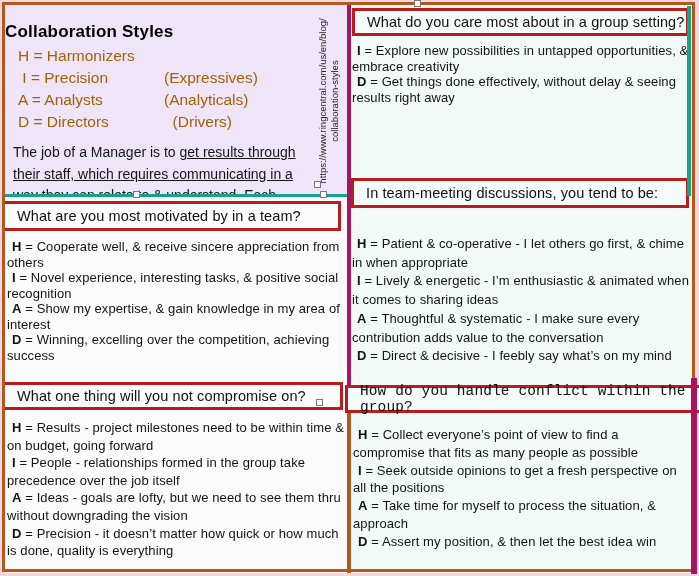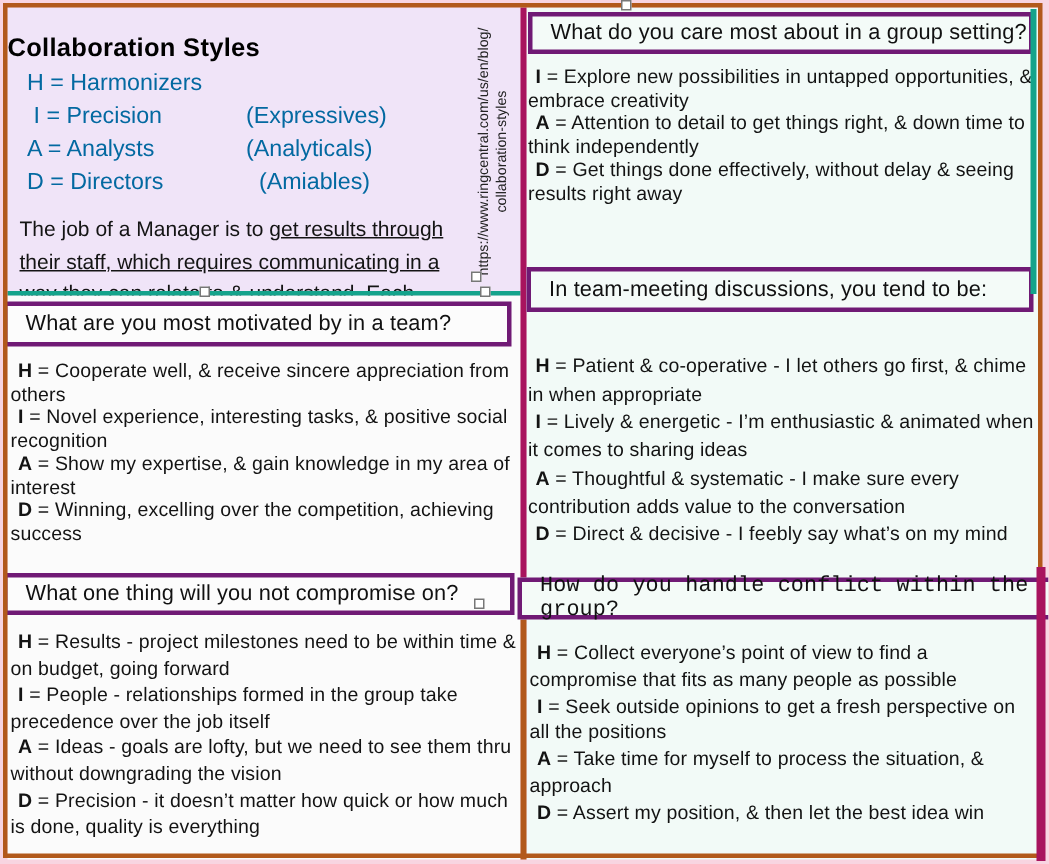--- a/index.html
+++ b/index.html
@@ -19,31 +19,31 @@
 
   
   .hline-teal{position:absolute;left:5px;top:194px;width:342px;height:3px;background:#14a38b;z-index:3;}
   .vline-crimson{position:absolute;left:347px;top:5px;width:4px;height:381px;background:#a8145e;z-index:4;}
   .vline-brown{position:absolute;left:347px;top:386px;width:4px;height:187px;background:#b2591b;z-index:4;}
   .tr-right-teal{position:absolute;left:687px;top:6px;width:4px;height:190px;background:#14a38b;z-index:7;}
   .br-right-crimson{position:absolute;left:691px;top:378px;width:6px;height:196px;background:#a8145e;z-index:7;}
 
   
   .tl-title{font-size:17px;font-weight:bold;text-align:left;padding-top:17px;color:#000;letter-spacing:.2px;}
-  .legend{margin-top:3px;padding-left:13px;color:#0369a1;font-size:15.5px;}
+  .legend{margin-top:3px;padding-left:13px;color:#a16207;font-size:15.5px;}
   .legend-row{display:flex;height:22px;line-height:22px;white-space:pre;}
   .legend-code{width:146px;}
   .tl-para{margin-top:9px;padding-left:8px;width:300px;font-size:14px;line-height:1.54;color:#141414;}
   .u{text-decoration:underline;}
   .url-strip{position:absolute;right:1px;top:0;width:34px;height:192px;}
   .url-rot{position:absolute;top:50%;left:50%;transform:translate(-50%,-50%) rotate(-90deg);
            width:188px;text-align:center;font-size:9.5px;line-height:1.25;color:#222;white-space:nowrap;}
 
   
-  .qbox{position:absolute;border:3px solid #701a75;z-index:5;font-size:14.5px;color:#111;
+  .qbox{position:absolute;border:3px solid #b91c1c;z-index:5;font-size:14.5px;color:#111;
         display:flex;align-items:center;padding-left:12px;box-sizing:border-box;letter-spacing:.1px;}
   .qbox.left{background:#fcfcfc;}
   .qbox.right{background:#f4fbf8;}
   #q-care{left:352px;top:8px;width:337px;height:28px;}
   #q-motivated{left:2px;top:201px;width:339px;height:30px;}
   #q-meetings{left:351px;top:178px;width:338px;height:30px;}
   #q-compromise{left:2px;top:382px;width:341px;height:28px;}
   #q-conflict{left:345px;top:385px;width:400px;height:28px;font-family:Liberation Mono, monospace;}
 
   
@@ -76,21 +76,21 @@
       <div class="legend-row">
         <span class="legend-code">H = Harmonizers</span>
       </div>
       <div class="legend-row">
         <span class="legend-code"> I = Precision</span><span>(Expressives)</span>
       </div>
       <div class="legend-row">
         <span class="legend-code">A = Analysts</span><span>(Analyticals)</span>
       </div>
       <div class="legend-row">
-        <span class="legend-code">D = Directors</span><span>  (Amiables)</span>
+        <span class="legend-code">D = Directors</span><span>  (Drivers)</span>
       </div>
     </div>
     <div class="tl-para">
       <span>The job of a Manager is to </span><span class="u">get results through their staff, which requires communicating in a way they can relate to &amp; understand</span><span>. Each work-style will do this in a different way.</span>
     </div>
     <div class="url-strip">
       <div class="url-rot">
         <div>https://www.ringcentral.com/us/en/blog/</div>
         <div>collaboration-styles</div>
       </div>
@@ -106,21 +106,20 @@
   <div class="br-right-crimson"></div>
 
   <div class="qbox right" id="q-care">What do you care most about in a group setting?</div>
   <div class="qbox left" id="q-motivated">What are you most motivated by in a team?</div>
   <div class="qbox right" id="q-meetings">In team-meeting discussions, you tend to be:</div>
   <div class="qbox left" id="q-compromise">What one thing will you not compromise on?</div>
   <div class="qbox right" id="q-conflict">How do you handle conflict within the group?</div>
 
   <div class="items" id="items-care">
     <div class="item"><b>I</b><span> = </span><span>Explore new possibilities in untapped opportunities, &amp; embrace creativity</span></div>
-    <div class="item"><b>A</b><span> = </span><span>Attention to detail to get things right, &amp; down time to think independently</span></div>
     <div class="item"><b>D</b><span> = </span><span>Get things done effectively, without delay &amp; seeing results right away</span></div>
   </div>
 
   <div class="items" id="items-motivated">
     <div class="item"><b>H</b><span> = </span><span>Cooperate well, &amp; receive sincere appreciation from others</span></div>
     <div class="item"><b>I</b><span> = </span><span>Novel experience, interesting tasks, &amp; positive social recognition</span></div>
     <div class="item"><b>A</b><span> = </span><span>Show my expertise, &amp; gain knowledge in my area of interest</span></div>
     <div class="item"><b>D</b><span> = </span><span>Winning, excelling over the competition, achieving success</span></div>
   </div>
 

